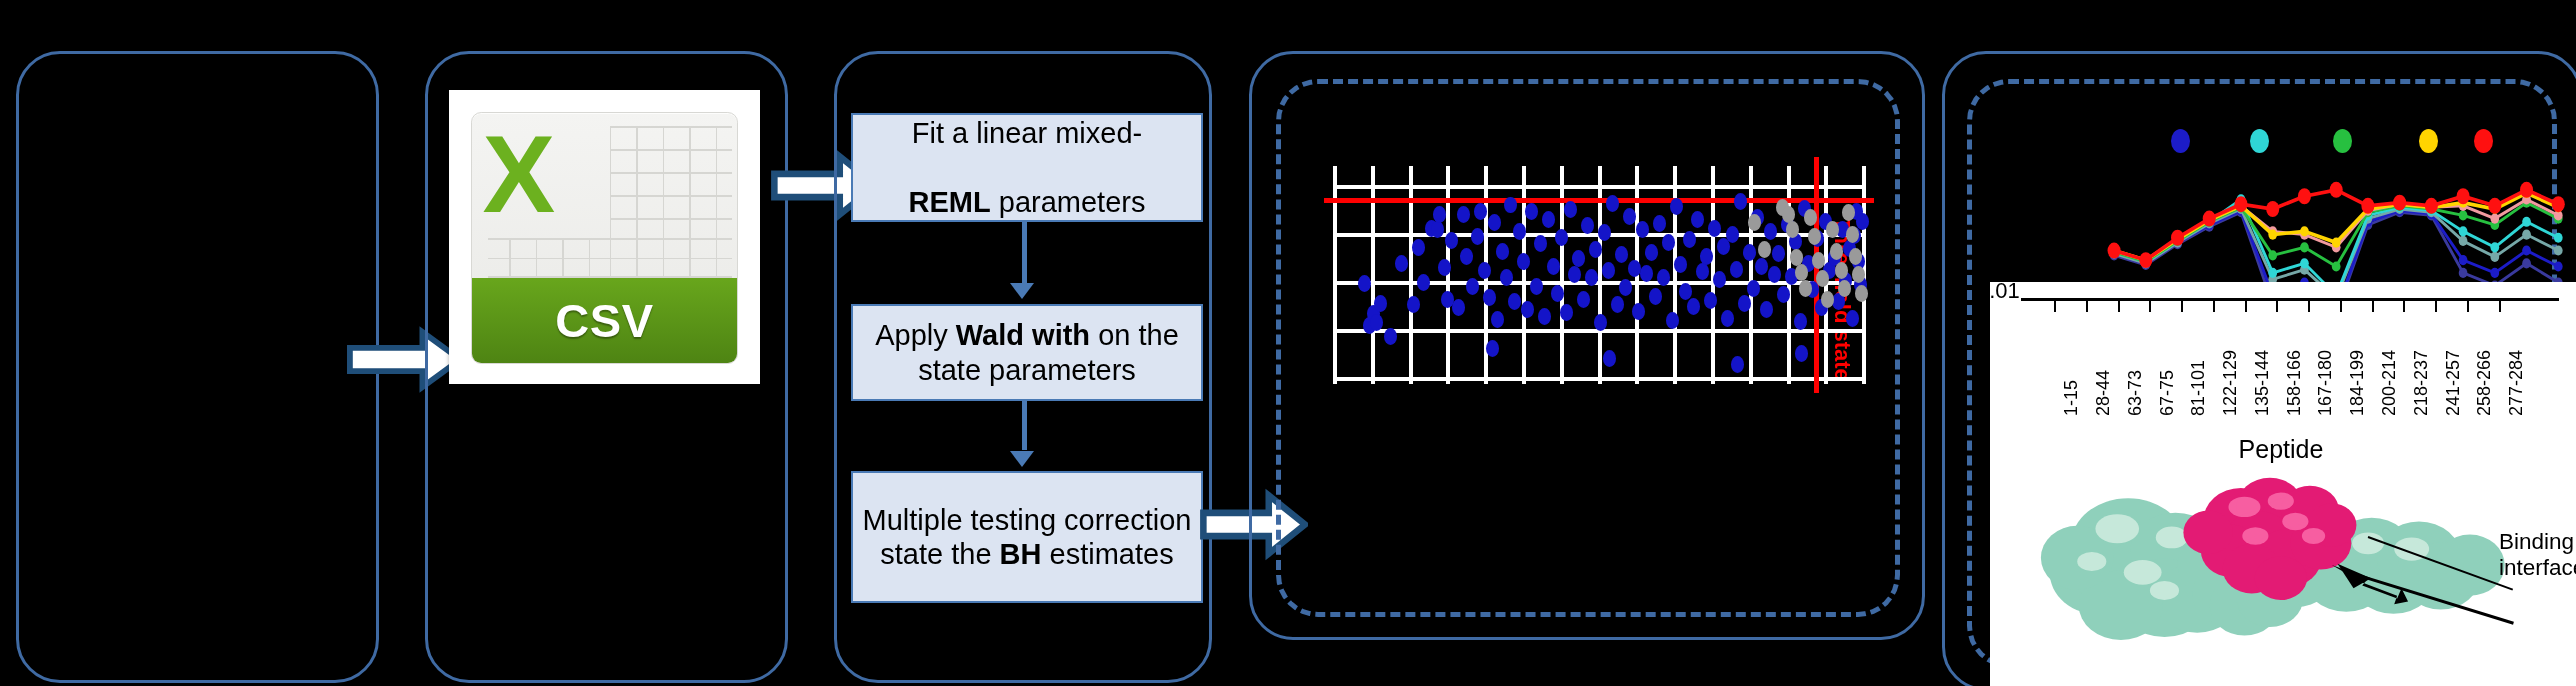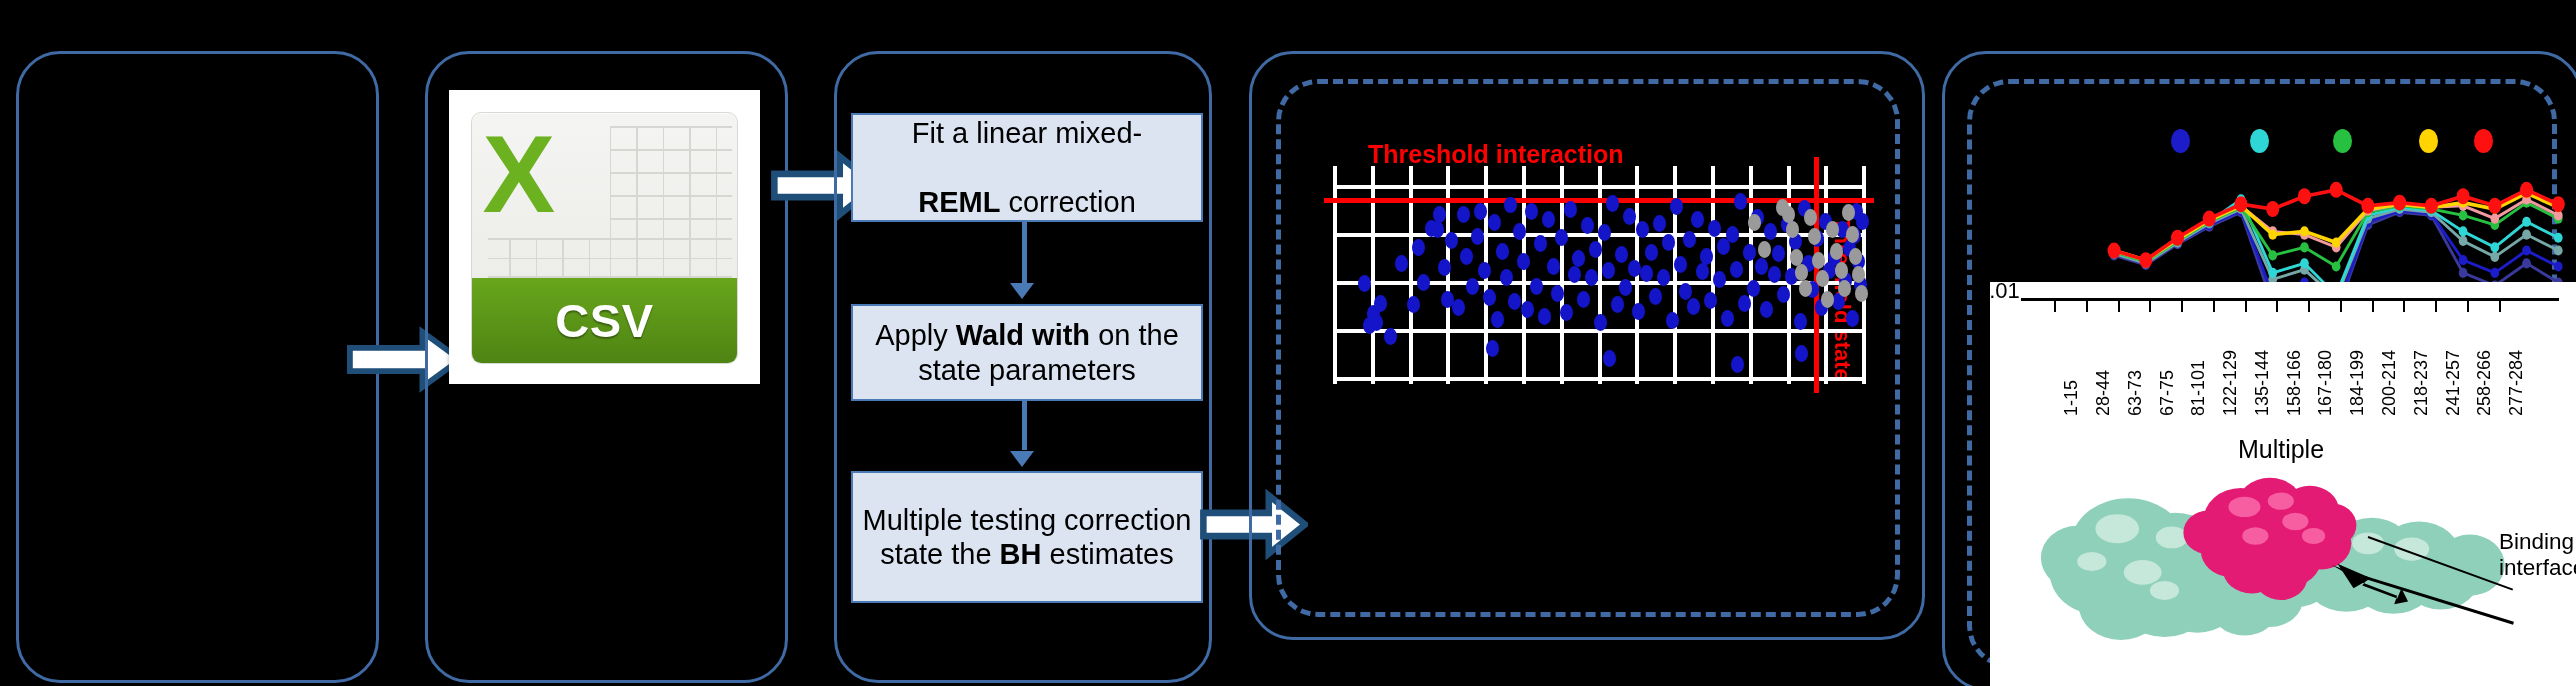--- a/index.html
+++ b/index.html
@@ -117,21 +117,21 @@
       <path d="M6 34 H96 V10 L146 50 L96 90 V66 H6 Z" fill="#ffffff" stroke="#1f4e79" stroke-width="9"></path>
     </svg>
   </div>
 
   <div class="panel" style="left:834px;top:51px;width:378px;height:632px;"></div>
 
   <div class="flowbox" style="left:851px;top:113px;width:352px;height:109px;">
     <div>
       <span>Fit a linear mixed-</span><br>
       <br>
-      <b>REML</b><span> correction</span>
+      <b>REML</b><span> parameters</span>
     </div>
   </div>
 
   <div class="vline" style="left:1022px;top:222px;height:61px;"></div>
   <div class="vhead" style="left:1010px;top:283px;"></div>
 
   <div class="flowbox" style="left:851px;top:304px;width:352px;height:97px;">
     <div>
       <span>Apply </span><b>Wald with</b><span> on the state parameters</span>
     </div>
@@ -150,21 +150,20 @@
   <div class="blockarrow" style="left:1199px;top:488px;width:109px;height:73px;">
     <svg viewBox="0 0 150 100" width="109" height="73">
       <path d="M6 34 H96 V10 L146 50 L96 90 V66 H6 Z" fill="#ffffff" stroke="#1f4e79" stroke-width="9"></path>
     </svg>
   </div>
 
   <div class="panel" style="left:1249px;top:51px;width:676px;height:589px;"></div>
   <div class="panel-dashed" style="left:1276px;top:79px;width:624px;height:538px;"></div>
 
   <div class="volcano" style="left:1276px;top:79px;width:624px;height:538px;">
-    <div class="vc-title" style="left:92px;top:61px;">Threshold interaction</div>
     <div class="vc-vtitle" style="left:579px;top:138px;">Threshold state</div>
 
     <div class="vc-grid" style="left:57px;top:87px;width:532px;height:218px;">
 
       <div class="gv" style="left:0px;top:0;width:3.6px;height:218px;"></div>
       <div class="gv" style="left:38px;top:0;width:3.6px;height:218px;"></div>
       <div class="gv" style="left:76px;top:0;width:3.6px;height:218px;"></div>
       <div class="gv" style="left:113px;top:0;width:3.6px;height:218px;"></div>
       <div class="gv" style="left:151px;top:0;width:3.6px;height:218px;"></div>
       <div class="gv" style="left:189px;top:0;width:3.6px;height:218px;"></div>
@@ -503,21 +502,21 @@
         <div class="plabel" style="left: 262px; top: 134px;">135-144</div>
         <div class="plabel" style="left: 294px; top: 134px;">158-166</div>
         <div class="plabel" style="left: 325px; top: 134px;">167-180</div>
         <div class="plabel" style="left: 357px; top: 134px;">184-199</div>
         <div class="plabel" style="left: 389px; top: 134px;">200-214</div>
         <div class="plabel" style="left: 421px; top: 134px;">218-237</div>
         <div class="plabel" style="left: 453px; top: 134px;">241-257</div>
         <div class="plabel" style="left: 484px; top: 134px;">258-266</div>
         <div class="plabel" style="left: 516px; top: 134px;">277-284</div>
       </div>
-    <div class="axis-caption" style="left:291px;top:153px;transform:translateX(-50%);">Multiple</div>
+    <div class="axis-caption" style="left:291px;top:153px;transform:translateX(-50%);">Peptide</div>
 
     <svg id="protein" width="586" height="240" viewBox="0 0 806 330" style="position:absolute;left:0;top:174px;">
         <ellipse cx="190" cy="120" rx="78" ry="62" fill="#8fd0bb"></ellipse>
         <ellipse cx="150" cy="160" rx="68" ry="58" fill="#8fd0bb"></ellipse>
         <ellipse cx="215" cy="175" rx="72" ry="60" fill="#8fd0bb"></ellipse>
         <ellipse cx="255" cy="130" rx="62" ry="52" fill="#8fd0bb"></ellipse>
         <ellipse cx="240" cy="195" rx="66" ry="54" fill="#8fd0bb"></ellipse>
         <ellipse cx="285" cy="195" rx="58" ry="48" fill="#8fd0bb"></ellipse>
         <ellipse cx="180" cy="205" rx="58" ry="48" fill="#8fd0bb"></ellipse>
         <ellipse cx="310" cy="150" rx="52" ry="46" fill="#8fd0bb"></ellipse>

